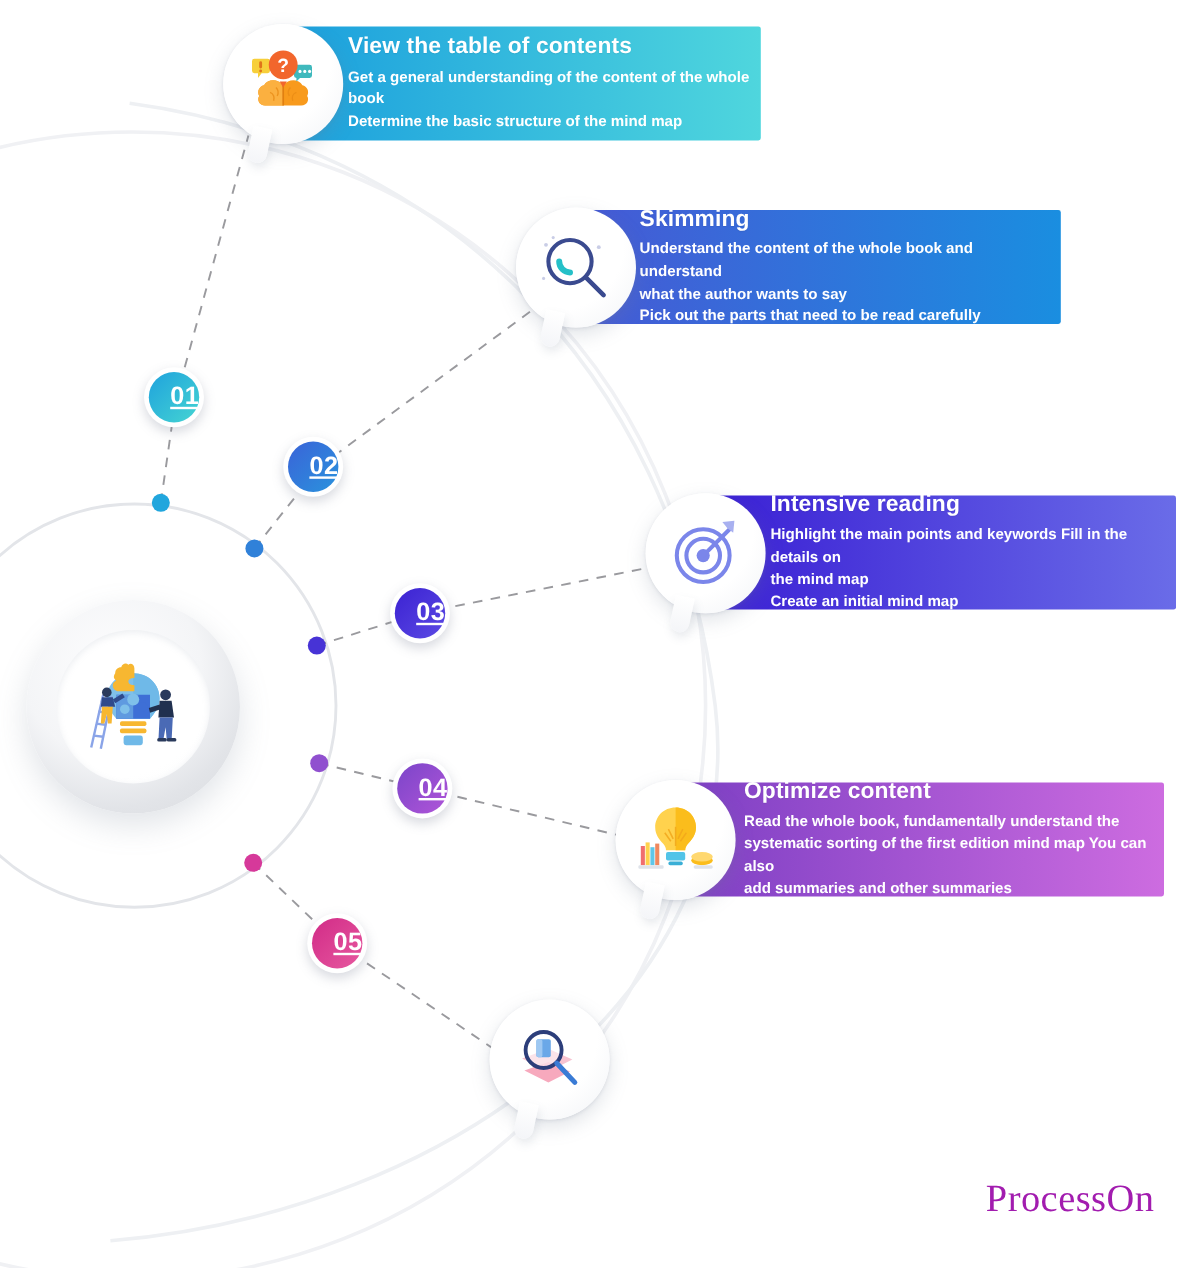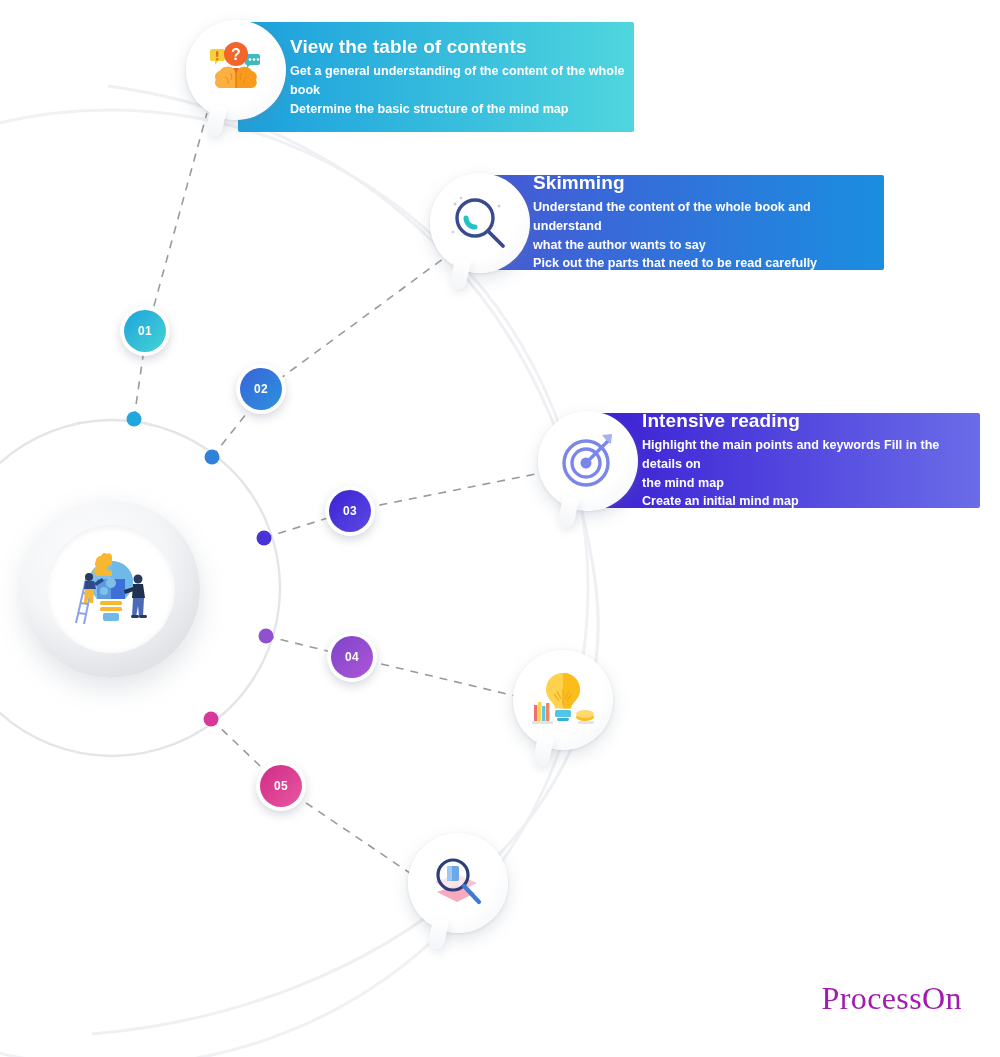--- a/index.html
+++ b/index.html
@@ -80,23 +80,24 @@
     position:absolute;
     width:50px;height:50px;
     border-radius:50%;
     background:#ffffff;
     box-shadow:0 4px 10px rgba(110,120,140,.28);
     z-index:7;
     display:flex;align-items:center;justify-content:center;
   }
   .badge .inner{
     width:42px;height:42px;border-radius:50%;
-    display:flex;align-items:center;justify-content:center;
-    color:#ffffff;font-size:12px;font-weight:bold;
+    display:flex;align-items:center;justify-content:flex-end;
+    color:#ffffff;font-size:21px;font-weight:bold;
     letter-spacing:.4px;
+    text-decoration:underline;
   }
 
   
   .hub{
     position:absolute;
     left:22px;top:500px;
     width:178px;height:178px;border-radius:50%;
     background:radial-gradient(circle at 40% 32%, #fdfdfe 0%, #f4f5f7 46%, #e2e4e8 72%, #d8dade 100%);
     box-shadow:0 10px 26px rgba(120,130,150,.22);
     display:flex;align-items:center;justify-content:center;
@@ -205,21 +206,21 @@
             <path d="M70 48l-9 3 1 4 9-3z" fill="#20304f"></path>
             <path d="M70 59h11l-1 19h-4l-1-11-2 11h-4z" fill="#4a6ab5"></path>
             <rect x="68" y="76" width="8" height="3" rx="1.4" fill="#2a3a5c"></rect>
             <rect x="76" y="76" width="8" height="3" rx="1.4" fill="#2a3a5c"></rect>
           </g>
         </svg>
       </span>
     </div>
   </div>
 
-  <div class="card" style="left:238px;top:22px;width:396px;height:110px;">
+  <div class="card" style="left:238px;top:22px;width:396px;height:95px;">
     <div class="band" style="width:396px;background:linear-gradient(90deg,#1b9fdd 0%,#4fd6dd 100%);"></div>
     <div class="txt" style="left:52px;width:338px;">
       <div class="title">View the table of contents</div>
       <div class="desc">Get a general understanding of the content of the whole book
 Determine the basic structure of the mind map</div>
     </div>
   </div>
   <div class="bubble" style="left:186px;top:20px;">
     <span>
       <svg width="66" height="66" viewBox="0 0 66 66" xmlns="http://www.w3.org/2000/svg">
@@ -306,20 +307,29 @@
         <path d="M44 4l10-1-1 10-5-4z" fill="#a8b0f0"></path>
       </svg>
     </span>
   </div>
   <div class="badge" style="left:325px;top:486px;">
     <div class="inner" style="background:linear-gradient(135deg,#3b22d2 0%,#5c4ae4 100%);">
       <span>03</span>
     </div>
   </div>
 
+  <div class="card" style="left:568px;top:652px;width:402px;height:95px;">
+    <div class="band" style="width:402px;background:linear-gradient(90deg,#7d3fc4 0%,#cd6ce0 100%);"></div>
+    <div class="txt" style="left:52px;width:345px;">
+      <div class="title">Optimize content</div>
+      <div class="desc">Read the whole book, fundamentally understand the
+systematic sorting of the first edition mind map You can also
+add summaries and other summaries</div>
+    </div>
+  </div>
   <div class="bubble" style="left:513px;top:650px;">
     <span>
       <svg width="66" height="62" viewBox="0 0 66 62" xmlns="http://www.w3.org/2000/svg">
 
         <path d="M33 4c10 0 17 7.5 17 16.5 0 6.5-4 10.5-6.5 13.5-1.5 1.8-2.5 3.4-2.5 5.5H25c0-2.1-1-3.7-2.5-5.5C20 31 16 27 16 20.5 16 11.5 23 4 33 4z" fill="#ffd24d"></path>
         <path d="M33 4c10 0 17 7.5 17 16.5 0 6.5-4 10.5-6.5 13.5-1.5 1.8-2.5 3.4-2.5 5.5H33z" fill="#fbbd1c"></path>
         <g stroke="#f2a71b" stroke-width="1.3" fill="none" opacity=".85">
           <path d="M33 20v16"></path>
             <path d="M27 22l4 8"></path>
             <path d="M39 22l-4 8"></path>

